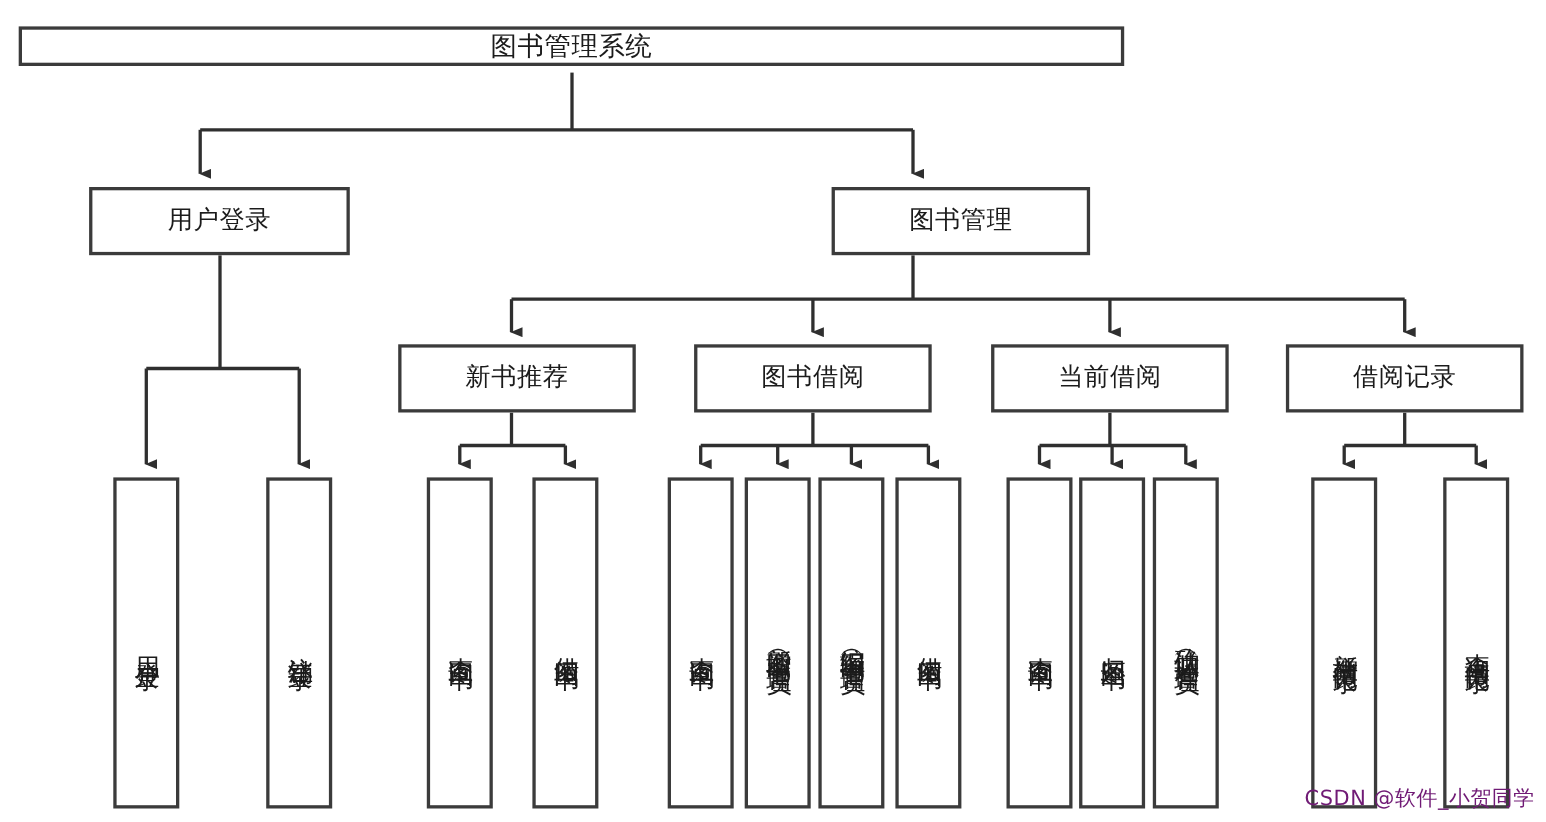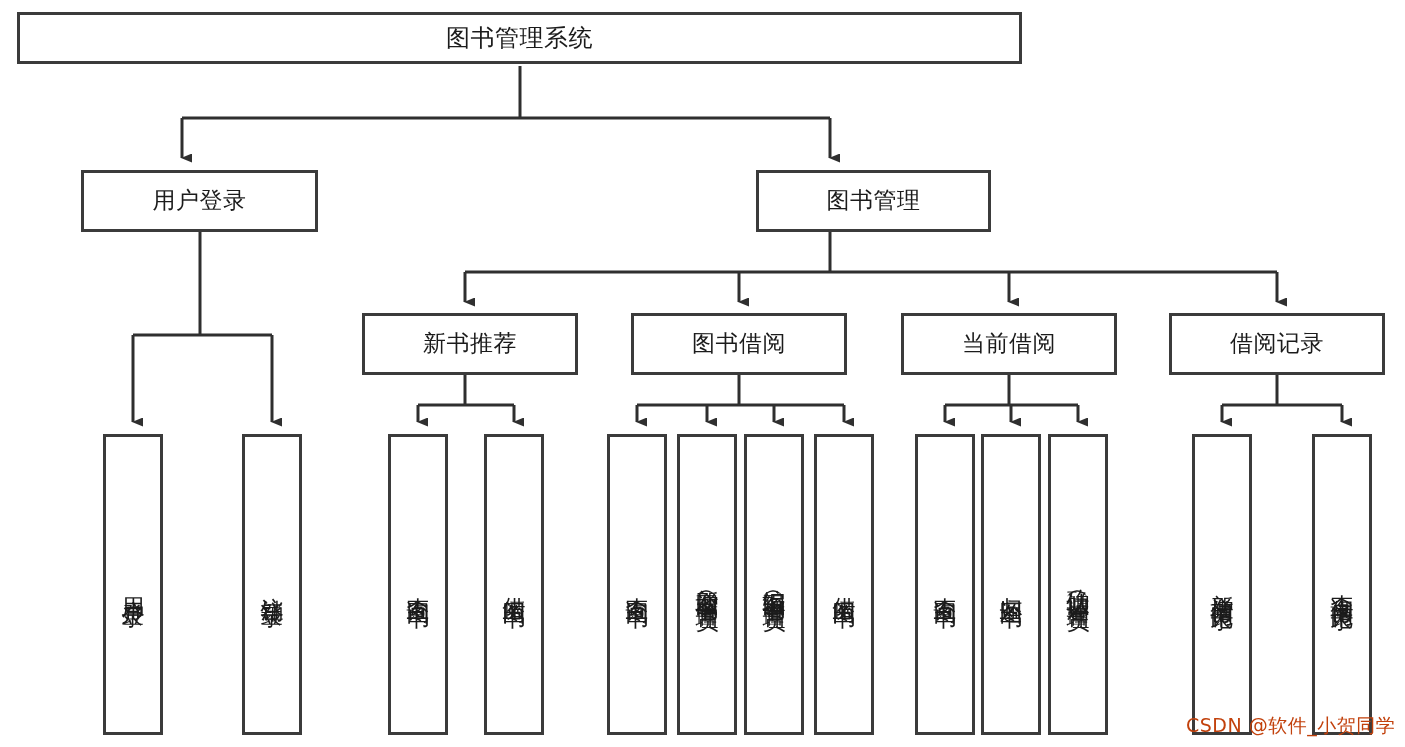--- a/index.html
+++ b/index.html
@@ -46,21 +46,21 @@
     text-orientation: upright;
     letter-spacing: 3px;
     font-size: 23px;
   }
   .node.root .label { font-size: 24px; }
   .watermark {
     position: absolute;
     left: 1186px;
     top: 713px;
     font-size: 19px;
-    color: #c2410c;
+    color: #701a75;
     letter-spacing: 0.5px;
     white-space: nowrap;
     z-index: 9;
     font-family: "DejaVu Sans", "Liberation Sans", sans-serif;
   }
 </style>
 </head>
 <body>
 
 <div id="canvas">
@@ -108,21 +108,21 @@
       <path d="M1011,405 L1011,422" marker-end="url(#arrowhead)"></path>
       <path d="M1078,405 L1078,422" marker-end="url(#arrowhead)"></path>
 
       <path d="M1277,375 L1277,405"></path>
       <path d="M1222,405 L1342,405"></path>
       <path d="M1222,405 L1222,422" marker-end="url(#arrowhead)"></path>
       <path d="M1342,405 L1342,422" marker-end="url(#arrowhead)"></path>
     </g>
   </svg>
 
-  <div class="node root" style="left:17px; top:12px; width:1005px; height:52px;">
+  <div class="node root" style="left:17px; top:24px; width:1005px; height:36px;">
     <span class="label">图书管理系统</span>
   </div>
 
   <div class="node" style="left:81px; top:170px; width:237px; height:62px;">
     <span class="label">用户登录</span>
   </div>
   <div class="node" style="left:712px; top:170px; width:235px; height:62px;margin-left:44px;">
     <span class="label">图书管理</span>
   </div>
 

